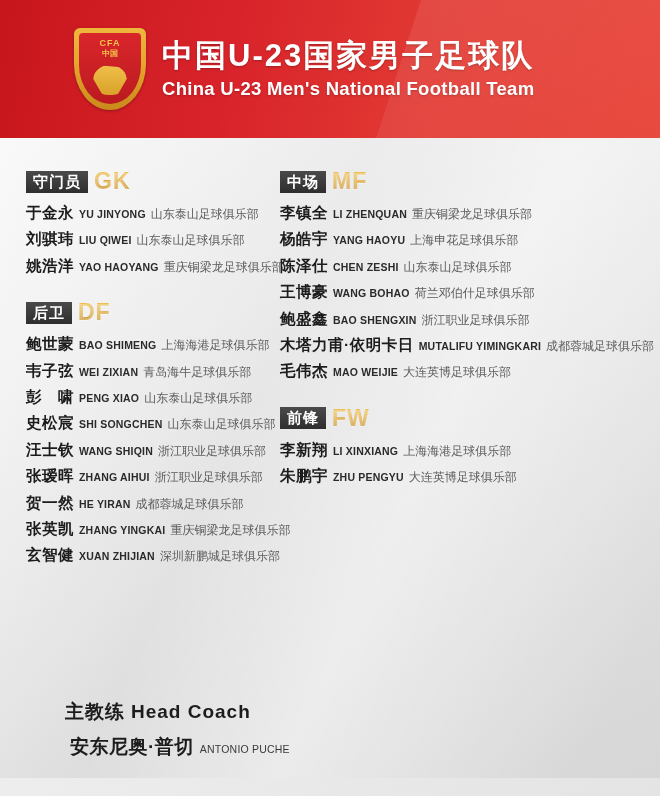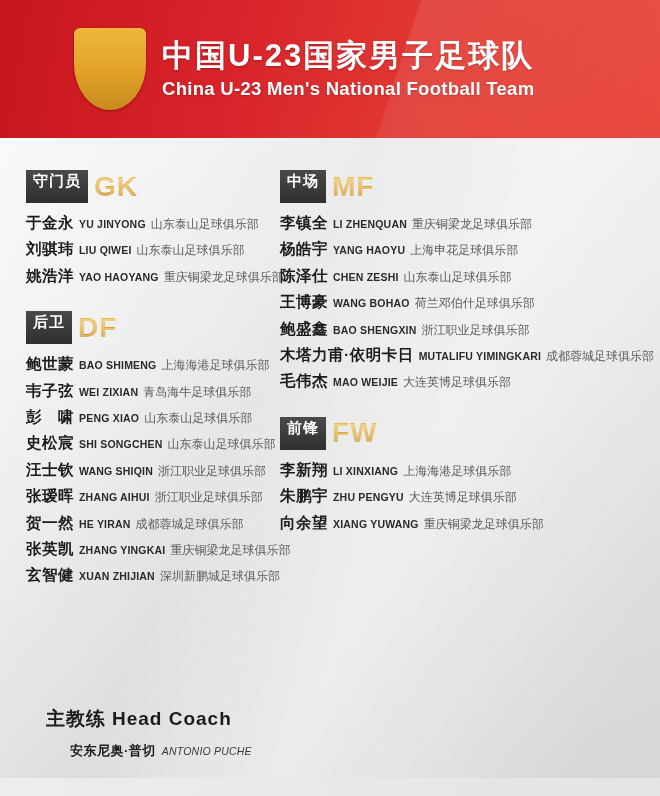--- a/index.html
+++ b/index.html
@@ -129,26 +129,26 @@
   .sec-head {
     display: inline-flex;
     align-items: center;
     margin-bottom: 11px;
   }
   .sec-cn {
     background: linear-gradient(180deg, #4a4a4a 0%, #2e2e2e 100%);
     color: #ffffff;
     font-size: 15px;
     font-weight: bold;
-    padding: 3px 7px 15px 7px;
+    padding: 3px 7px 4px 7px;
     letter-spacing: 1px;
     line-height: 1;
   }
   .sec-en {
-    font-size: 28px;
+    font-size: 23px;
     font-weight: bold;
     letter-spacing: 1px;
     margin-left: 6px;
     line-height: 1;
     background: linear-gradient(180deg, #f0c75a 0%, #d79a22 60%, #b87d14 100%);
     -webkit-background-clip: text;
     background-clip: text;
     color: transparent;
     text-shadow: 0 1px 0 rgba(255,255,255,0.35);
   }
@@ -184,50 +184,54 @@
   }
   .coach-title {
     font-size: 19px;
     font-weight: bold;
     color: #1c1c1c;
     letter-spacing: 1px;
     margin-bottom: 9px;
   }
   .coach-title .en { margin-left: 6px; }
   .coach-name-cn {
-    font-size: 13px;
+    font-size: 19px;
     font-weight: bold;
     color: #1c1c1c;
     letter-spacing: 0.5px;
     margin-left: 44px;
   }
   .coach-name-en {
     font-size: 10.5px;
     color: #3a3a3a;
     margin-left: 6px;
     letter-spacing: 0.2px;
-    font-style: italic;
   }
   .footer-strip {
     position: absolute;
     left: 0;
     right: 0;
     bottom: 0;
     height: 18px;
     background: linear-gradient(90deg, #ededed, #e4e4e4);
   }
 </style>
 </head>
 <body>
 
 <div class="page">
 
   <div class="header">
     <div class="crest">
       <div class="shield"></div>
+      <div class="inner">
+        <div>CFA</div>
+        <div class="cn">中国</div>
+        <div class="dragon"></div>
+      </div>
     </div>
     <div class="title-block">
       <div class="title-cn">中国U-23国家男子足球队</div>
       <div class="title-en">China U-23 Men's National Football Team</div>
     </div>
   </div>
 
   <div class="content">
 
     <div class="col col-left">
@@ -318,23 +322,20 @@
         <div class="sec-head">
           <span class="sec-cn">前锋</span>
           <span class="sec-en">FW</span>
         </div>
         <div class="player">
           <span class="p-cn">李新翔</span><span class="p-en">LI XINXIANG</span><span class="p-club">上海海港足球俱乐部</span>
         </div>
         <div class="player">
           <span class="p-cn">朱鹏宇</span><span class="p-en">ZHU PENGYU</span><span class="p-club">大连英博足球俱乐部</span>
         </div>
-        <div class="player">
-          <span class="p-cn">向余望</span><span class="p-en">XIANG YUWANG</span><span class="p-club">重庆铜梁龙足球俱乐部</span>
-        </div>
       </div>
 
     </div>
   </div>
 
   <div class="coach">
     <div class="coach-title">
       <span>主教练</span><span class="en">Head Coach</span>
     </div>
     <div>

